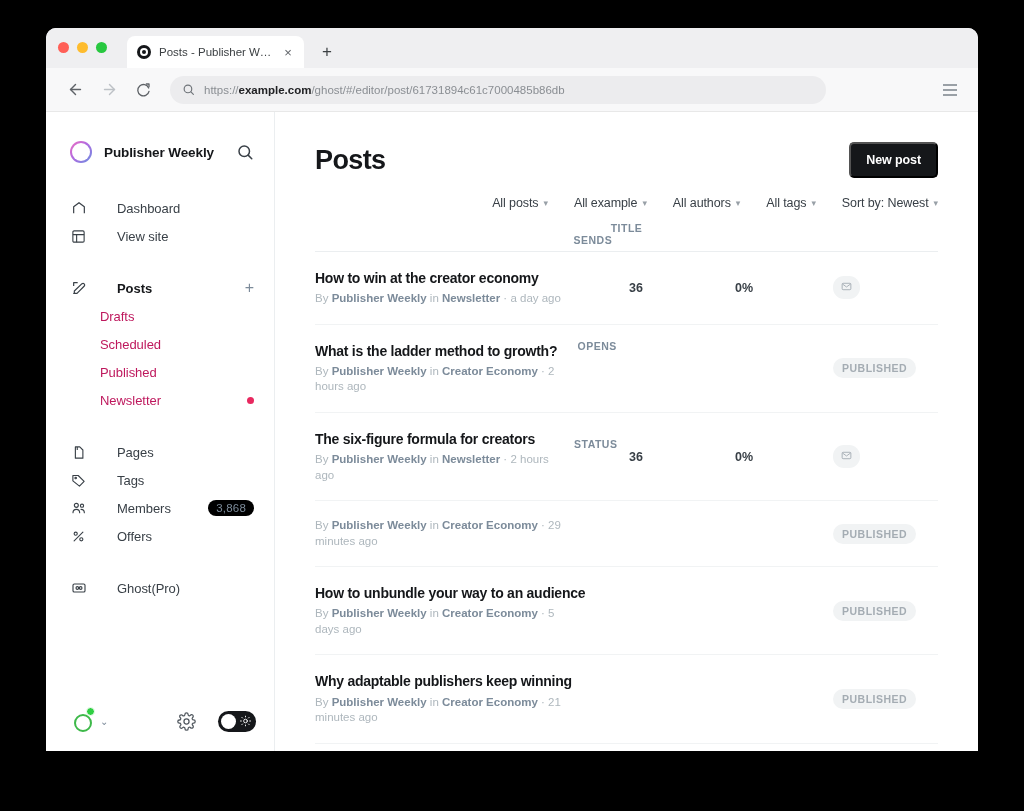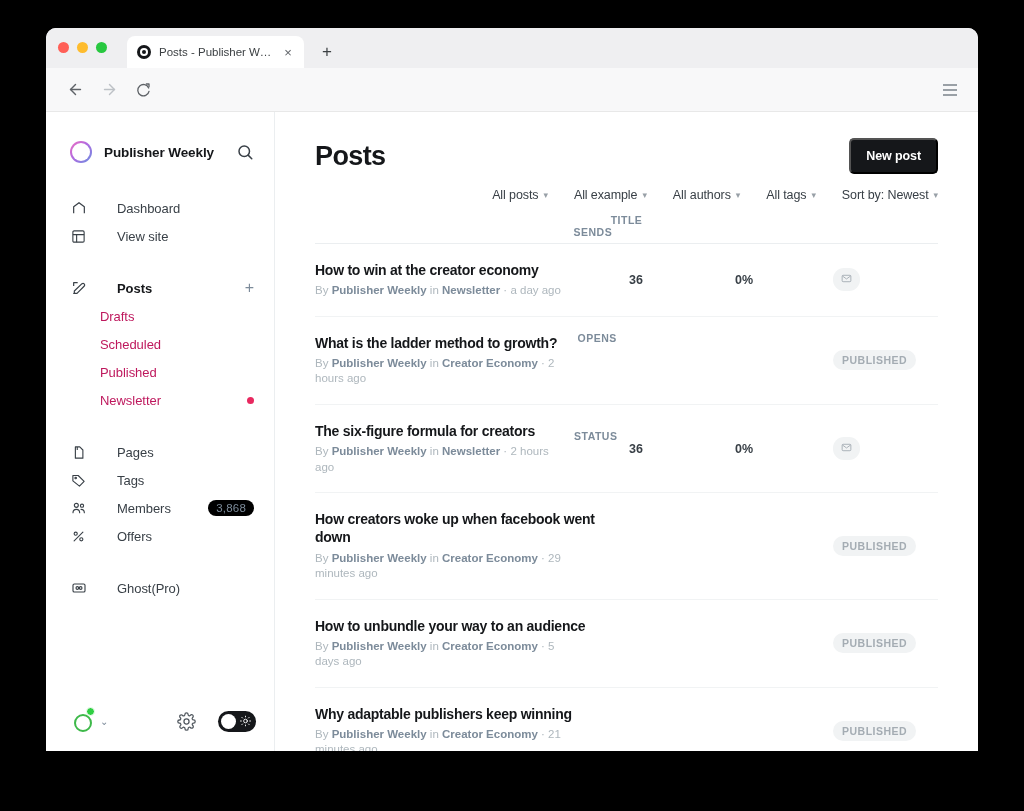--- a/index.html
+++ b/index.html
@@ -422,20 +422,27 @@
       <svg viewBox="0 0 24 24" width="17" height="17" fill="none" stroke="currentColor" stroke-width="2" stroke-linecap="round" stroke-linejoin="round">
           <line x1="5" y1="12" x2="19" y2="12"></line>
           <polyline points="12 5 19 12 12 19"></polyline>
         </svg>
     </div>
     <div class="nav-btn">
       <svg viewBox="0 0 24 24" width="16" height="16" fill="none" stroke="currentColor" stroke-width="2" stroke-linecap="round" stroke-linejoin="round">
           <polyline points="21 7 21 3 17 3"></polyline>
           <path d="M20.5 9A8.5 8.5 0 1 0 21 14"></path>
         </svg>
+    </div>
+    <div class="url-field">
+      <svg viewBox="0 0 24 24" width="13" height="13" fill="none" stroke="#70757a" stroke-width="2.2" stroke-linecap="round">
+          <circle cx="11" cy="11" r="7"></circle>
+          <line x1="16.5" y1="16.5" x2="21" y2="21"></line>
+        </svg>
+      <span class="url-text"><span>https://</span><b>example.com</b><span>/ghost/#/editor/post/61731894c61c7000485b86db</span></span>
     </div>
     <div class="menu-btn">
         <i></i>
         <i></i>
         <i></i>
       </div>
   </div>
 
   <div class="app">
 
@@ -658,21 +665,20 @@
               <div class="col-opens cell-num">0%</div>
               <div class="col-status"><span class="badge icon-only">
                   <span><svg viewBox="0 0 24 24" fill="none" stroke="currentColor" stroke-width="2" stroke-linejoin="round">
                       <rect x="2.5" y="5" width="19" height="14" rx="2"></rect>
                       <polyline points="3 6.5 12 13 21 6.5"></polyline>
                     </svg></span>
                 </span></div>
             </div>
             <div class="row">
               <div class="col-title">
-                <div class="post-title">How creators woke up when facebook went down</div>
                 <div class="post-meta">By <b>Publisher Weekly</b> in <b>Creator Economy</b> · 29 minutes ago</div>
               </div>
               <div class="col-sends cell-num"></div>
               <div class="col-opens cell-num"></div>
               <div class="col-status"><span class="badge">
                   <span>PUBLISHED</span>
                 </span></div>
             </div>
             <div class="row">
               <div class="col-title">

